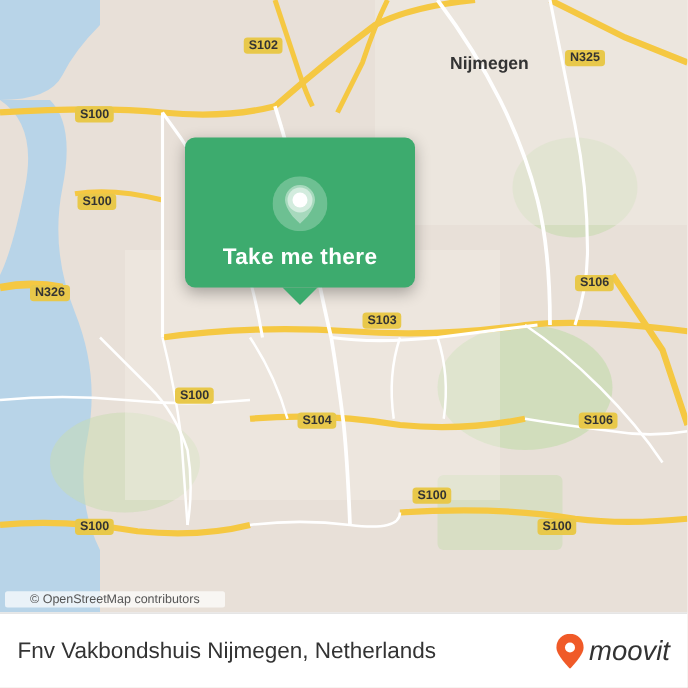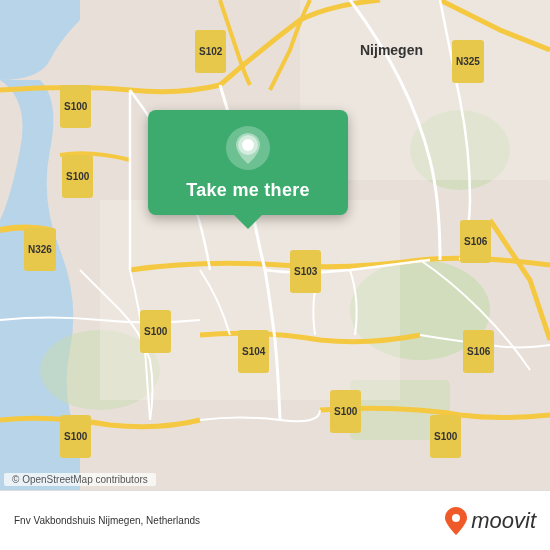--- a/index.html
+++ b/index.html
@@ -25,27 +25,27 @@
       top: 0; left: 0;
       width: 100%;
       height: 100%;
     }
 
     
     .popup-card {
       position: absolute;
       top: 110px;
       left: 148px;
-      width: 200px;
+      width: 184px;
       background: #3dab6e;
       border-radius: 8px;
       display: flex;
       flex-direction: column;
       align-items: center;
-      padding: 16px 16px 14px;
+      padding: 31px 16px 14px;
       box-shadow: 0 4px 12px rgba(0,0,0,0.3);
       z-index: 10;
     }
 
     .popup-card::after {
       content: '';
       position: absolute;
       bottom: -14px;
       left: 50%;
       transform: translateX(-50%);
@@ -77,21 +77,21 @@
       background: white;
       border-top: 1px solid #ddd;
       display: flex;
       align-items: center;
       justify-content: space-between;
       padding: 0 14px;
       position: relative;
     }
 
     .footer-text {
-      font-size: 10px;
+      font-size: 18px;
       color: #333;
       font-weight: 400;
     }
 
     
     .moovit-logo {
       display: flex;
       align-items: center;
       gap: 4px;
     }
@@ -109,33 +109,33 @@
     }
 
     
     .attribution {
       position: absolute;
       bottom: 4px;
       left: 4px;
       font-size: 10px;
       color: #555;
       background: rgba(255,255,255,0.7);
-      padding: 1px 8px;
+      padding: 1px 20px;
       border-radius: 2px;
     }
 
     
     .road-badge {
       position: absolute;
       background: #e8c84a;
       border-radius: 3px;
       font-size: 10px;
       font-weight: bold;
       color: #333;
-      padding: 16px 4px;
+      padding: 1px 4px;
       z-index: 5;
     }
   </style>
 </head>
 <body>
 
 <div id="map-container">
 
   <svg class="map-svg" viewBox="0 0 550 490" xmlns="http://www.w3.org/2000/svg">
 

